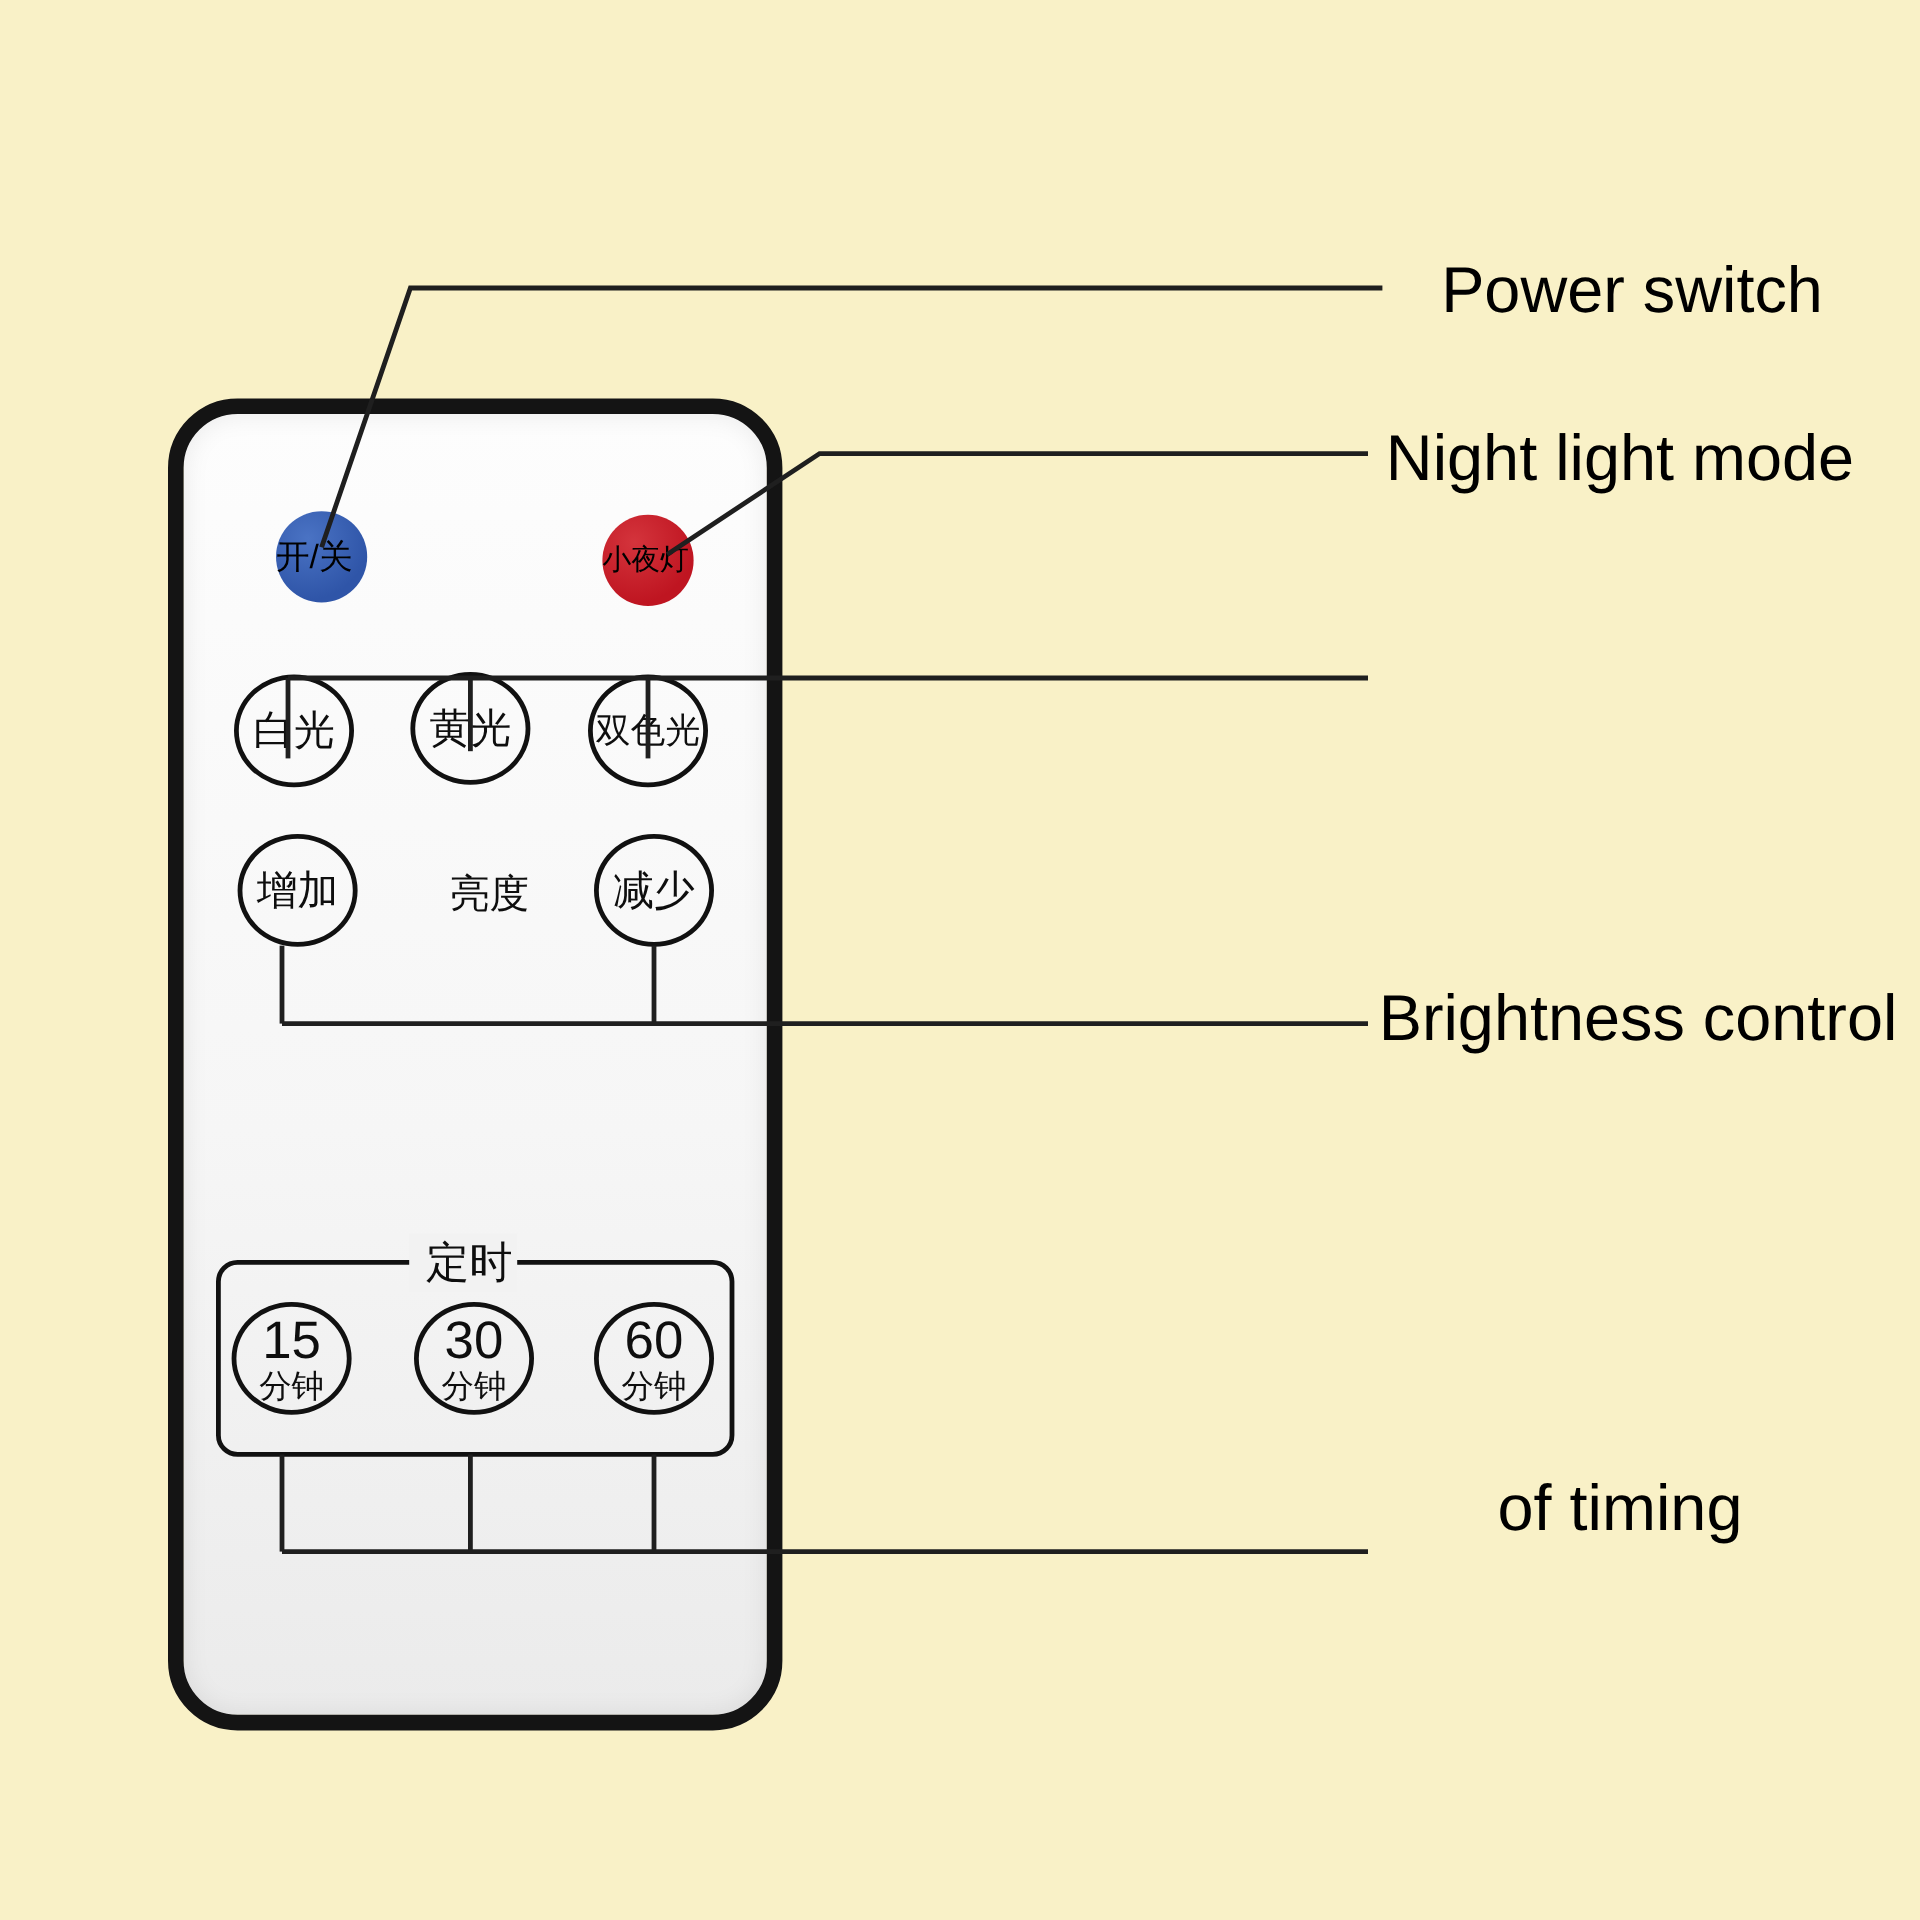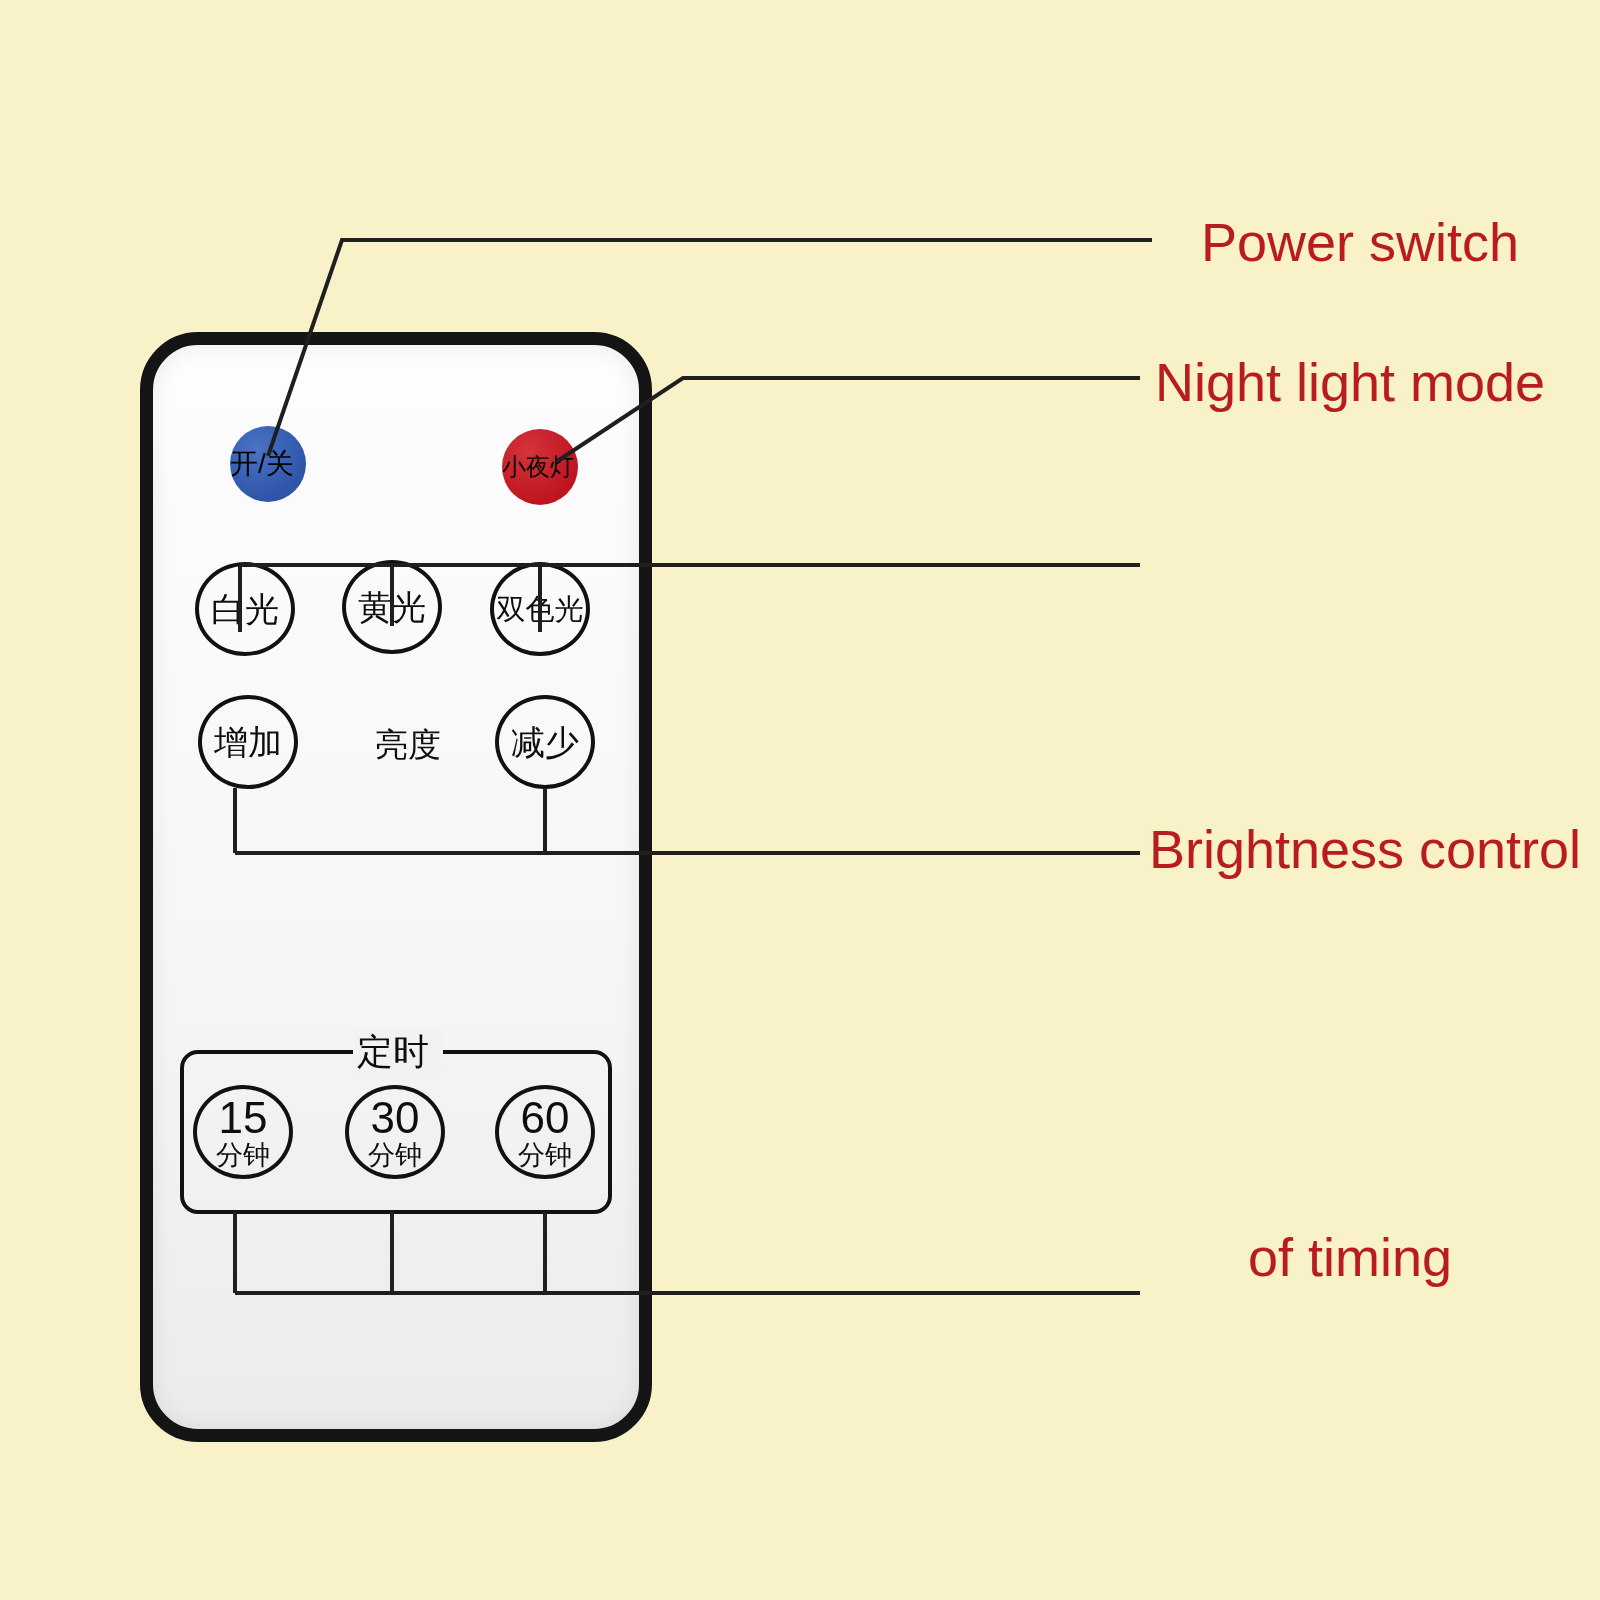--- a/index.html
+++ b/index.html
@@ -44,40 +44,40 @@
   .b-dec{left:342px;top:350px;}
   .brightness-word{
     position:absolute;left:205px;top:378px;width:100px;
     text-align:center;font-size:33px;
   }
   .timer-box{
     position:absolute;left:27px;top:705px;width:432px;height:164px;
     border:4px solid #111;border-radius:18px;
   }
   .timer-title{
-    position:absolute;left:200px;top:683px;width:90px;
-    text-align:left;font-size:36px;background:#f2f2f2;
+    position:absolute;left:188px;top:683px;width:90px;
+    text-align:right;font-size:36px;background:#f2f2f2;
     padding:0 4px;z-index:2;
   }
   .t1{left:40px;top:740px;}
   .t2{left:192px;top:740px;}
   .t3{left:342px;top:740px;text-align:right;}
   .timer-btn{flex-direction:column;}
   .timer-btn .val{font-size:44px;line-height:1.05;}
   .timer-btn .unit{font-size:27px;line-height:1.05;}
   
   .lines{
     position:absolute;left:0;top:0;width:1600px;height:1600px;
     z-index:2;pointer-events:none;
   }
   
   .ann{
     position:absolute;z-index:3;
     font-size:54px;line-height:78px;
-    text-align:center;color:#b91c1c;
+    text-align:center;color:#000000;
   }
   .ann-power{left:1150px;top:203px;width:420px;}
   .ann-night{left:1130px;top:343px;width:440px;}
   .ann-colortemp{left:1095px;top:478px;width:470px;}
   .ann-brightness{left:1140px;top:810px;width:450px;}
   .ann-timing{left:1140px;top:1218px;width:420px;}
 </style>
 </head>
 <body>
 

